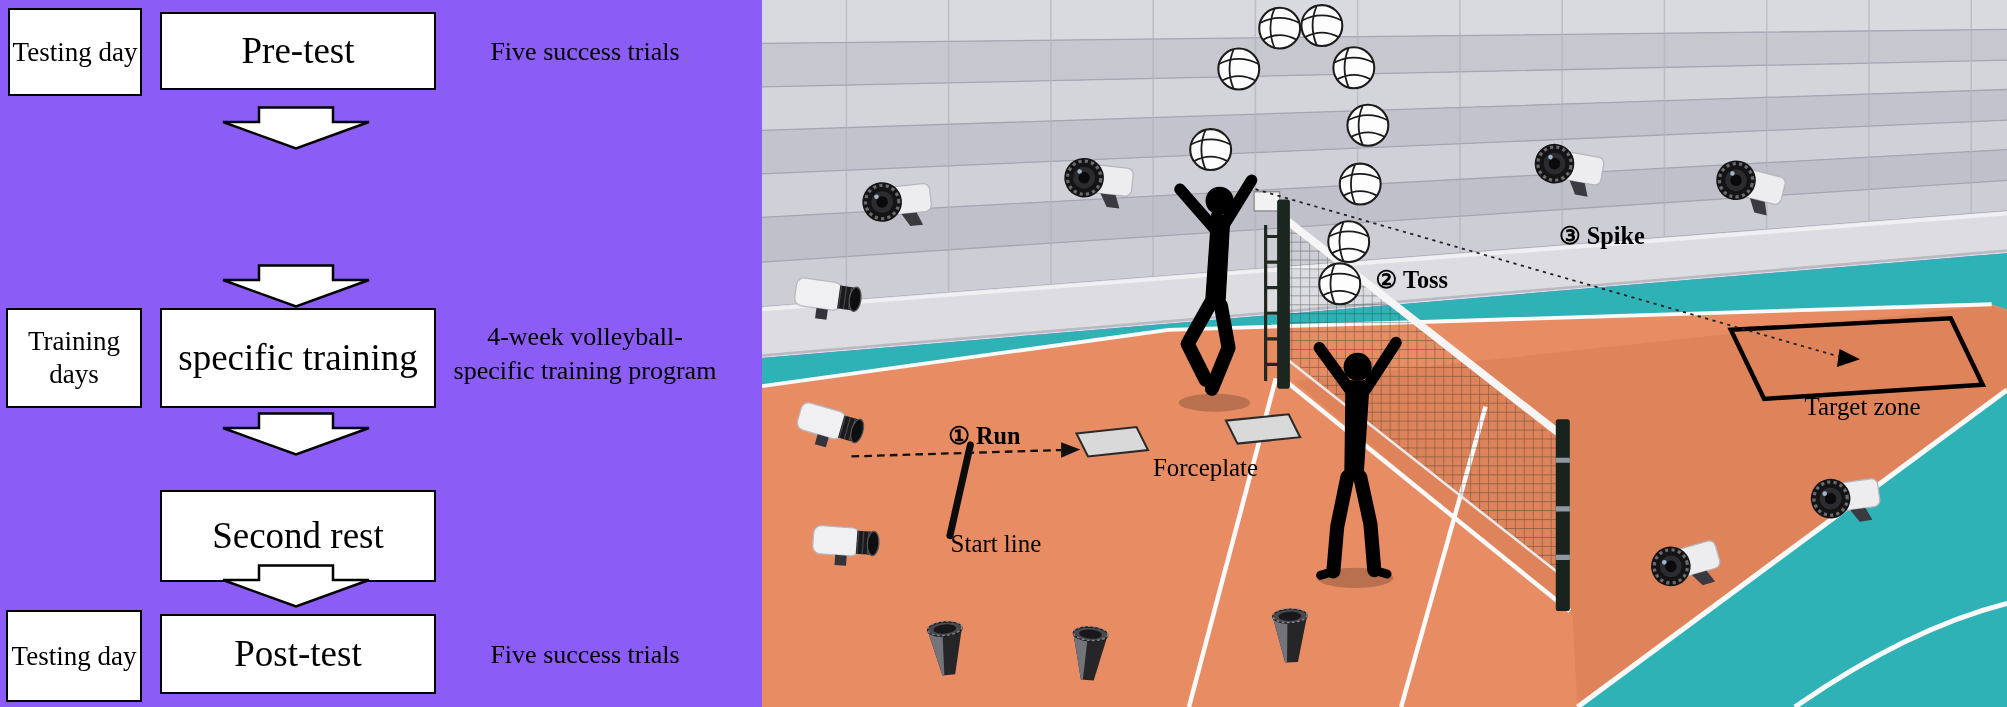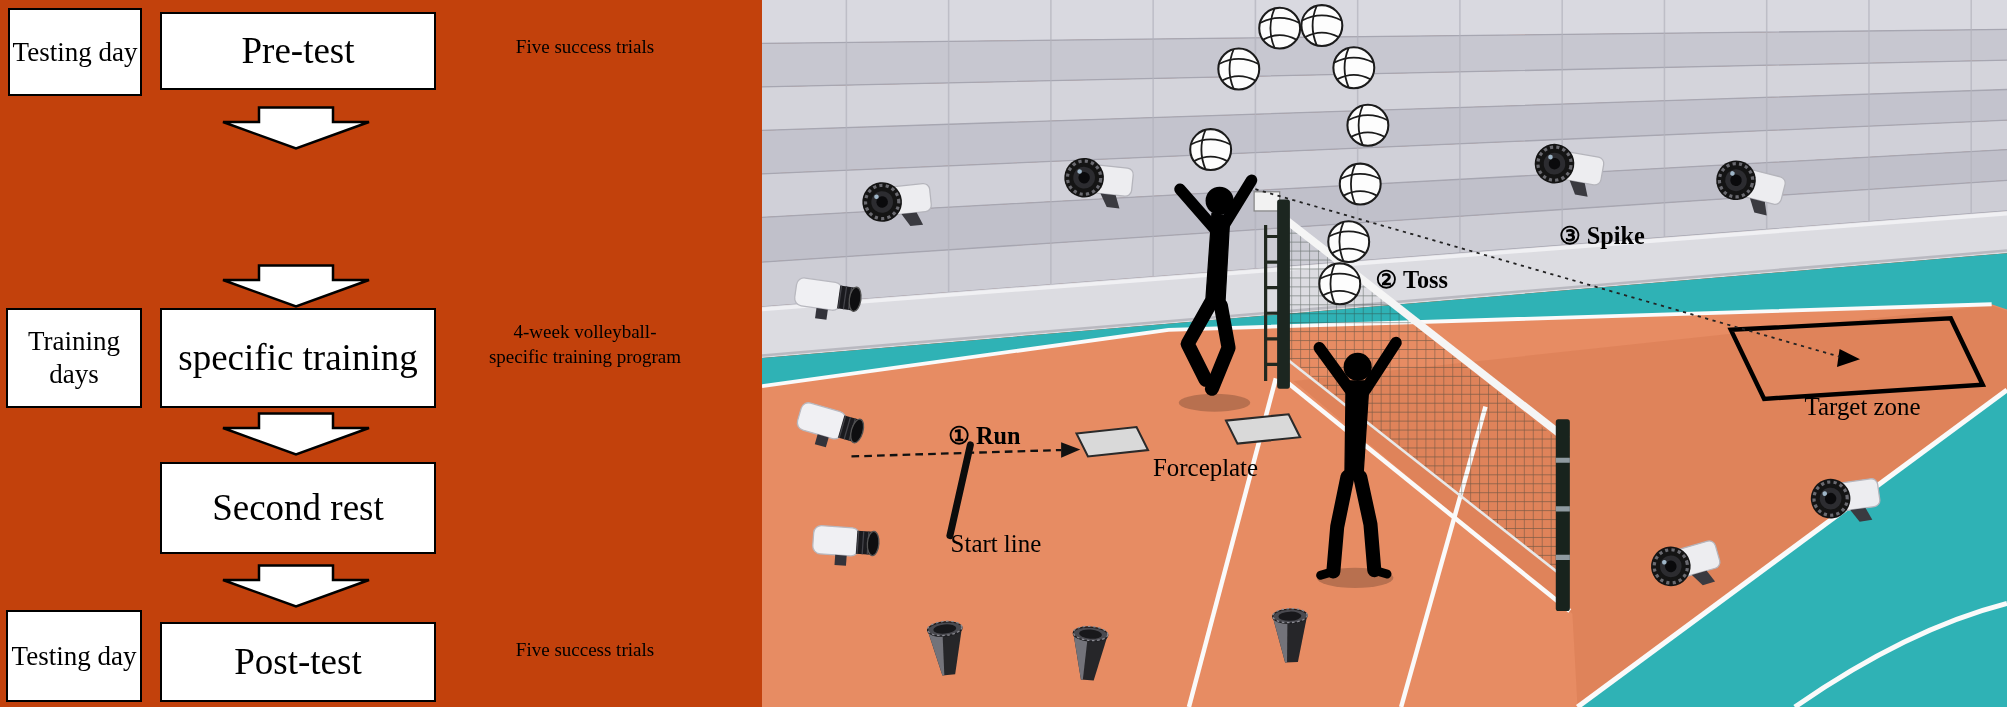--- a/index.html
+++ b/index.html
@@ -1,29 +1,29 @@
 <!DOCTYPE html>
 <html><head>
 <meta charset="utf-8">
 <style>
   html,body { margin:0; padding:0; background:#ffffff; }
   .figure {
-    position:relative; width:2007px; height:707px; background:#c2410c;
+    position:relative; width:2007px; height:707px; background:#8b5cf6;
     font-family:"Liberation Serif","DejaVu Serif",serif; color:#000;
     overflow:hidden;
   }
   .flowchart { position:absolute; left:0; top:0; width:762px; height:707px; }
   .fc-box {
     position:absolute; border:2.5px solid #000; background:#fff;
     display:flex; align-items:center; justify-content:center;
     text-align:center; line-height:1.22;
   }
   .fc-main { font-size:37px; }
   .fc-side { font-size:27px; }
-  .fc-ann  { position:absolute; text-align:center; font-size:19px; line-height:1.3; }
+  .fc-ann  { position:absolute; text-align:center; font-size:26px; line-height:1.3; }
   .fc-arrow { position:absolute; }
   .scene { position:absolute; left:762px; top:0; width:1245px; height:707px; }
   .scene text { font-family:"Liberation Serif","DejaVu Serif",serif; fill:#000; }
   .lbl-bold { font-size:19px; font-weight:bold; }
   .lbl { font-size:19.5px; }
 </style>
 </head>
 <body>
 
 <div class="figure">
@@ -61,33 +61,33 @@
 
     <div class="fc-ann" style="left:420px;top:320px;width:330px;">
       <div>4-week volleyball-</div>
       <div>specific training program</div>
     </div>
 
     <svg class="fc-arrow" style="left:221px;top:412px;" width="150" height="44" viewBox="0 0 150 44">
       <polygon points="38,1.5 112,1.5 112,16 148,16 75,42.5 2,16 38,16" fill="#fff" stroke="#000" stroke-width="2.5"></polygon>
     </svg>
 
-    <div class="fc-box fc-main" style="left:160px;top:462px;width:272px;height:88px;">
+    <div class="fc-box fc-main" style="left:160px;top:490px;width:272px;height:88px;">
       <span>Second rest</span>
     </div>
 
     <svg class="fc-arrow" style="left:221px;top:564px;" width="150" height="44" viewBox="0 0 150 44">
       <polygon points="38,1.5 112,1.5 112,16 148,16 75,42.5 2,16 38,16" fill="#fff" stroke="#000" stroke-width="2.5"></polygon>
     </svg>
 
     <div class="fc-box fc-side" style="left:6px;top:610px;width:132px;height:88px;">
       <span>Testing day</span>
     </div>
 
-    <div class="fc-box fc-main" style="left:160px;top:614px;width:272px;height:76px;margin-top:8px;">
+    <div class="fc-box fc-main" style="left:160px;top:614px;width:272px;height:76px;">
       <span>Post-test</span>
     </div>
 
     <div class="fc-ann" style="left:440px;top:638px;width:290px;">
       <span>Five success trials</span>
     </div>
   </div>
 
   <svg class="scene" viewBox="594 0 974 553" preserveAspectRatio="none">
 

